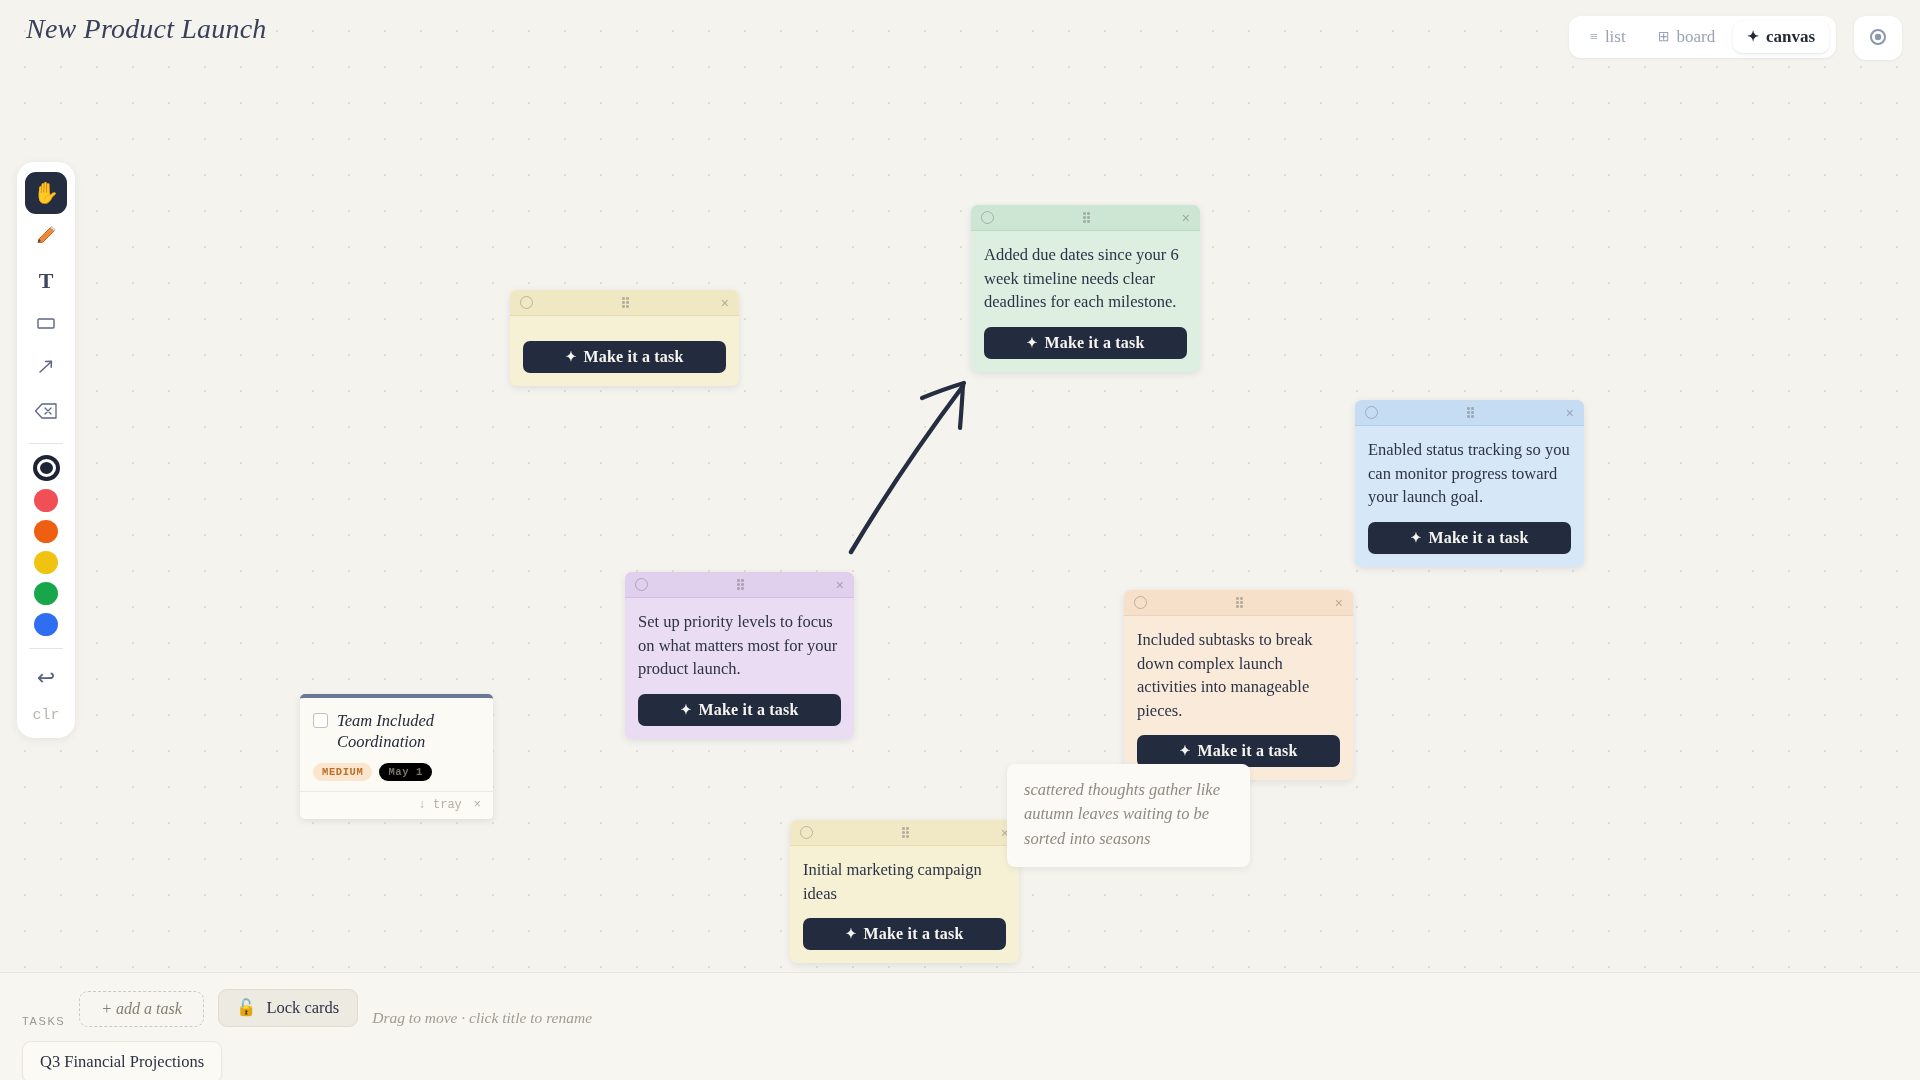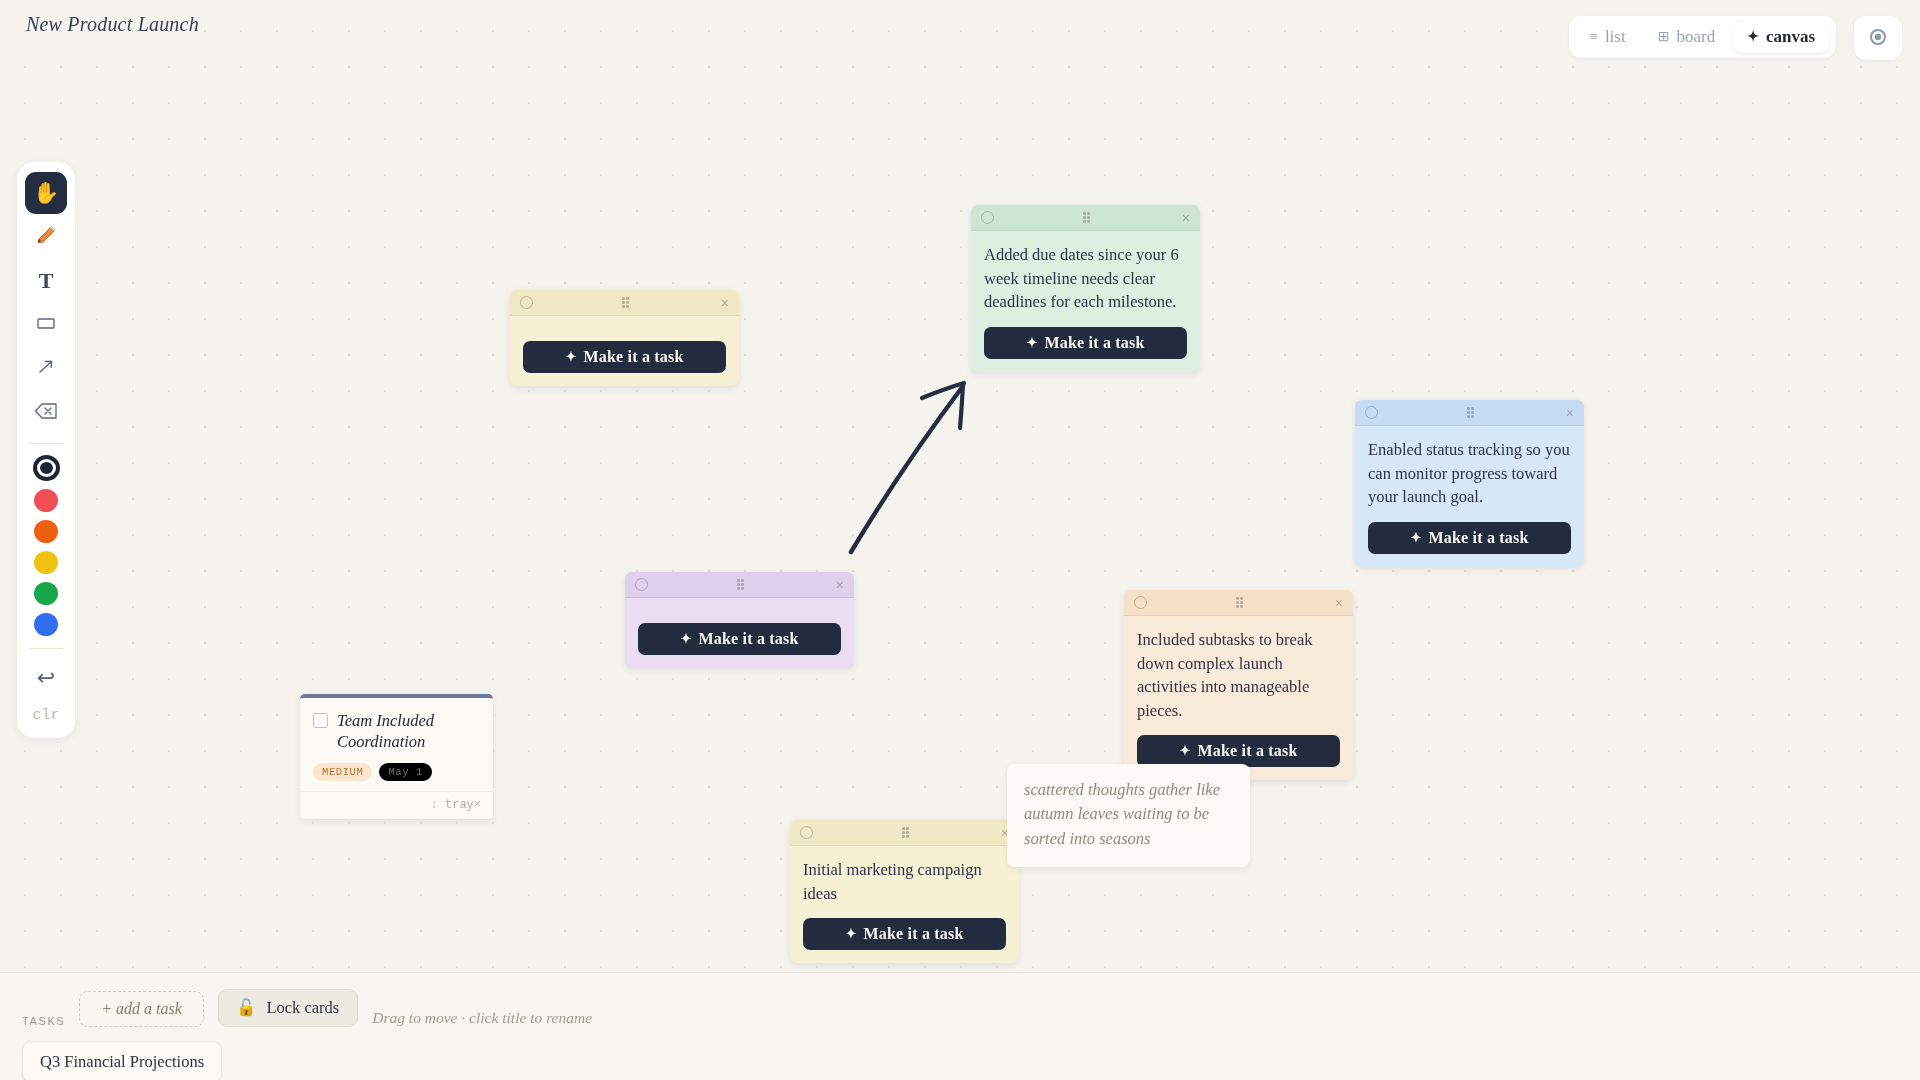--- a/index.html
+++ b/index.html
@@ -20,21 +20,21 @@
     position: relative;
   }
 
   
   .page-title {
     position: absolute;
     left: 26px;
     top: 13px;
     font-family: "Liberation Serif", serif;
     font-style: italic;
-    font-size: 20px;
+    font-size: 28px;
     font-weight: 400;
     color: #39405a;
     letter-spacing: 0.2px;
   }
 
   .view-switcher {
     position: absolute;
     right: 84px;
     top: 16px;
     display: flex;
@@ -248,35 +248,36 @@
     margin-top: 3px;
     cursor: pointer;
   }
   .task-title {
     font-family: "Liberation Serif", serif;
     font-style: italic;
     font-size: 16.5px;
     line-height: 1.3;
     color: #242a3a;
   }
-  .task-badges { display: flex; gap: 7px; margin-top: 10px; }
+  .task-badges { display: flex; gap: 7px; margin-top: 10px; font-weight: bold; }
   .badge {
     font-family: "Liberation Mono", monospace;
     font-size: 10.5px;
     letter-spacing: .6px;
     padding: 3px 9px;
     border-radius: 11px;
   }
   .badge-prio { background: #fbe6cd; color: #b9712a; }
   .badge-date { background: #000000; color: #777368; }
   .task-foot {
     border-top: 1px solid #edeadf;
     display: flex;
     align-items: center;
     justify-content: flex-end;
+    gap: 12px;
     padding: 6px 12px 7px 12px;
     background: #fcfbf6;
   }
   .task-foot span {
     font-family: "Liberation Mono", monospace;
     font-size: 12px;
     color: #b3afa3;
     cursor: pointer;
   }
 
@@ -530,20 +531,21 @@
         <i></i>
         <i></i>
         <i></i>
         <i></i>
         <i></i>
         <i></i>
       </span>
     <span class="st-close">×</span>
   </div>
   <div class="sticky-body">
+    <div class="sticky-text">Set up priority levels to focus on what matters most for your product launch.</div>
     <button class="make-task-btn">
       <span class="spark">✦</span>
       <span>Make it a task</span>
     </button>
   </div>
 </div>
 
 <div class="sticky c-peach" style="left:1124px; top:590px;">
   <div class="sticky-head">
     <span class="st-circle"></span>

